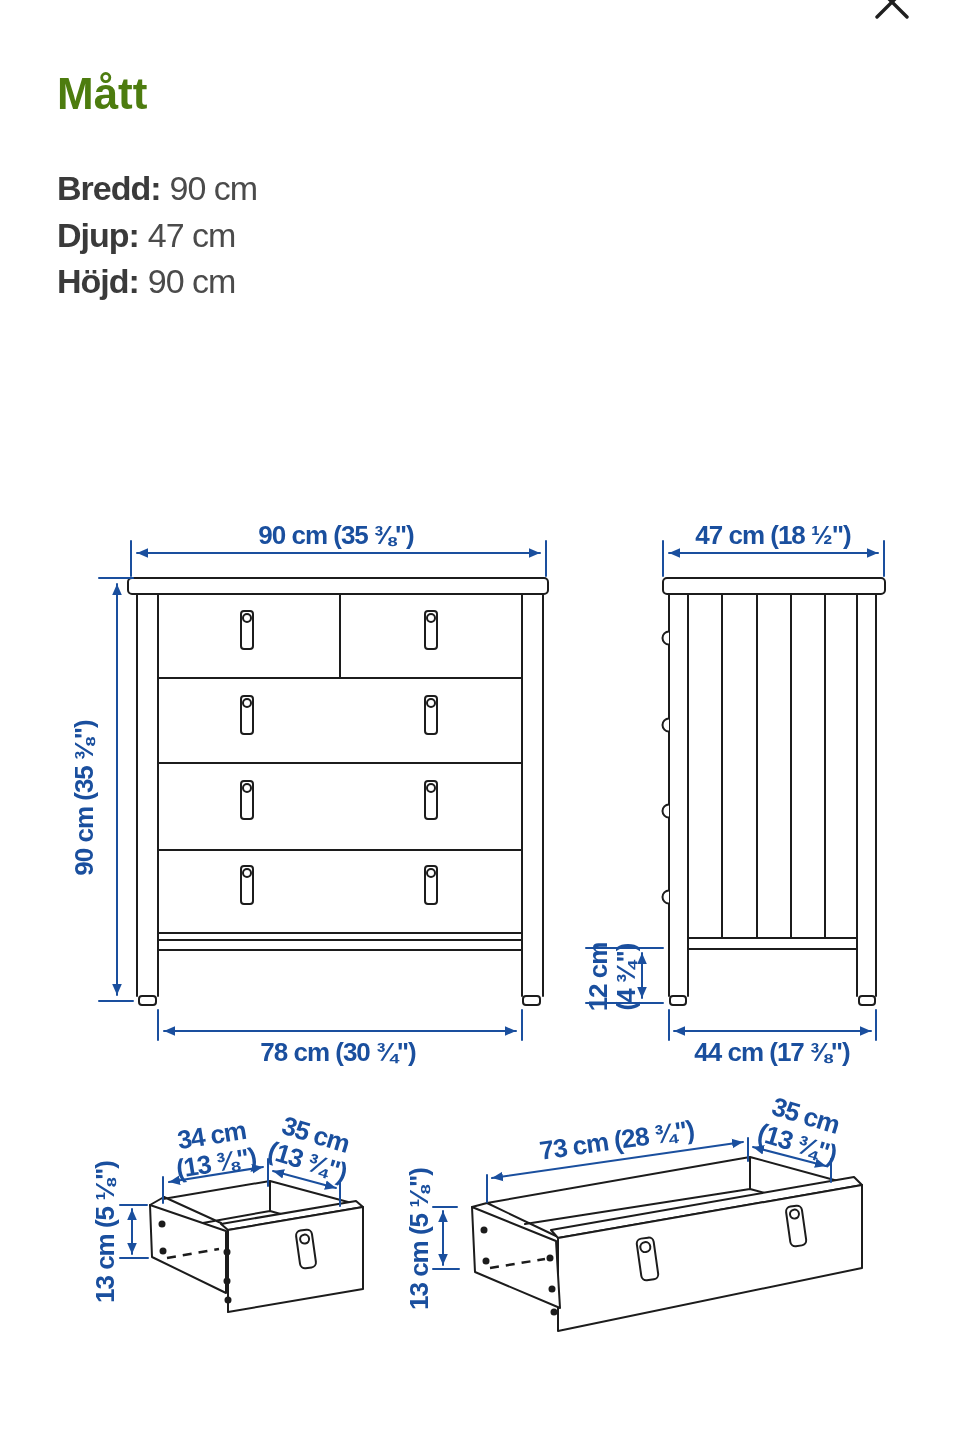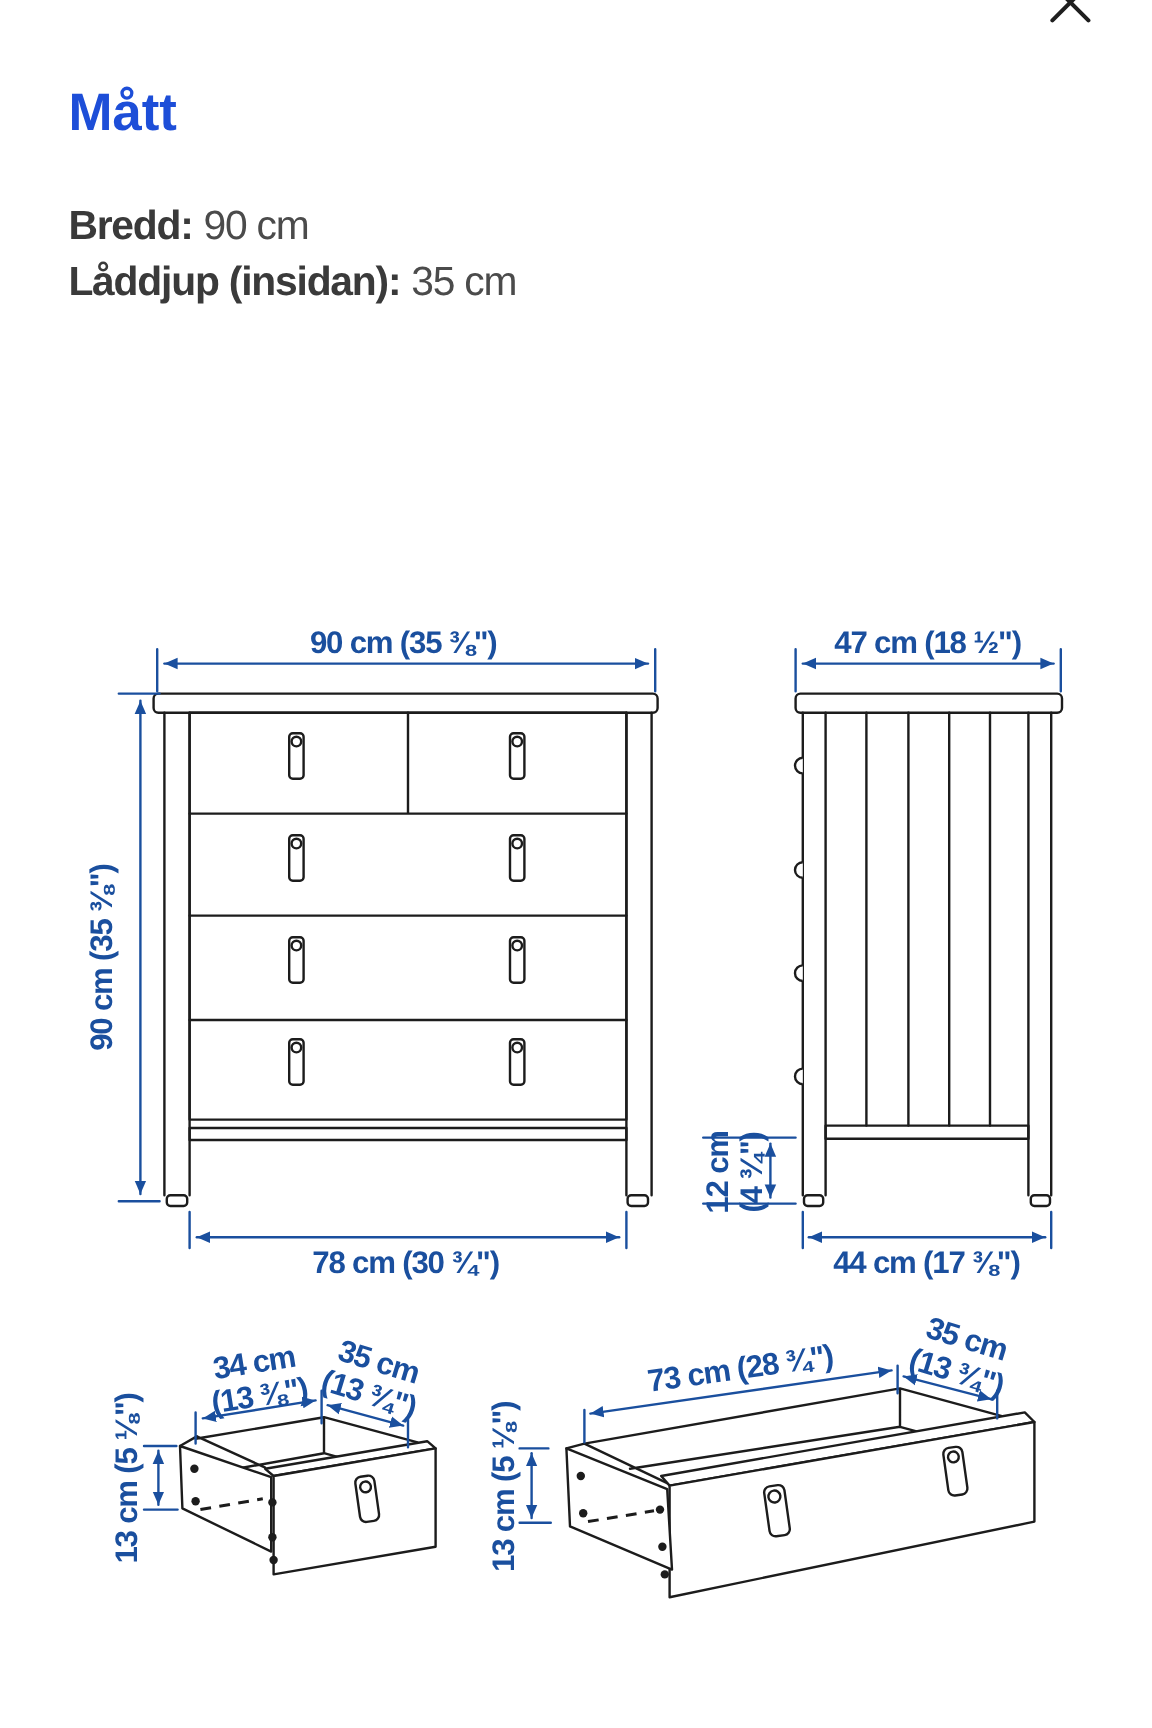--- a/index.html
+++ b/index.html
@@ -7,21 +7,21 @@
     width:960px; height:1440px; position:relative; overflow:hidden;
     font-family:"Liberation Sans", sans-serif; color:#3a3a3a;
   }
   .close-btn {
     position:absolute; top:-18px; left:870px; width:44px; height:44px;
     background:none; border:none; padding:0; cursor:pointer;
   }
   .close-btn svg { display:block; }
   .page-title {
     position:absolute; left:57px; top:72px; margin:0;
-    font-size:44px; font-weight:700; color:#1d4ed8; line-height:1;
+    font-size:44px; font-weight:700; color:#4d7c0f; line-height:1;
   }
   .specs {
     position:absolute; left:57px; top:165px;
     font-size:34px; line-height:46.6px; letter-spacing:-1px;
   }
   .spec-row { white-space:nowrap; }
   .spec-label { font-weight:700; color:#3a3a3a; margin-right:9px;margin-top:12px; }
   .spec-value { font-weight:400; color:#4b4b4b;margin-top:30px; }
   .diagram {
     position:absolute; left:0; top:480px; width:960px; height:960px;
@@ -43,21 +43,22 @@
   <svg width="44" height="44" viewBox="0 0 44 44">
     <line x1="7" y1="35" x2="37" y2="5" stroke="#1f1f1f" stroke-width="3.4" stroke-linecap="round"></line>
     <line x1="37" y1="35" x2="7" y2="5" stroke="#1f1f1f" stroke-width="3.4" stroke-linecap="round"></line>
   </svg>
 </button>
 
 <h1 class="page-title">Mått</h1>
 
 <div class="specs">
   <div class="spec-row"><span class="spec-label">Bredd:</span><span class="spec-value">90 cm</span></div>
-  <div class="spec-row"><span class="spec-label">Låddjup (insidan):</span><span class="spec-value">35 cm</span></div>
+  <div class="spec-row"><span class="spec-label">Djup:</span><span class="spec-value">47 cm</span></div>
+  <div class="spec-row"><span class="spec-label">Höjd:</span><span class="spec-value">90 cm</span></div>
 </div>
 
 <svg class="diagram" viewBox="0 480 960 960">
   <defs>
     <marker id="ah" viewBox="0 0 12 12" refX="11" refY="6" markerWidth="12" markerHeight="12" markerUnits="userSpaceOnUse" orient="auto-start-reverse">
       <path d="M0,1.2 L11,6 L0,10.8 Z" fill="#1a4f9e"></path>
     </marker>
   </defs>
 
   <g>

